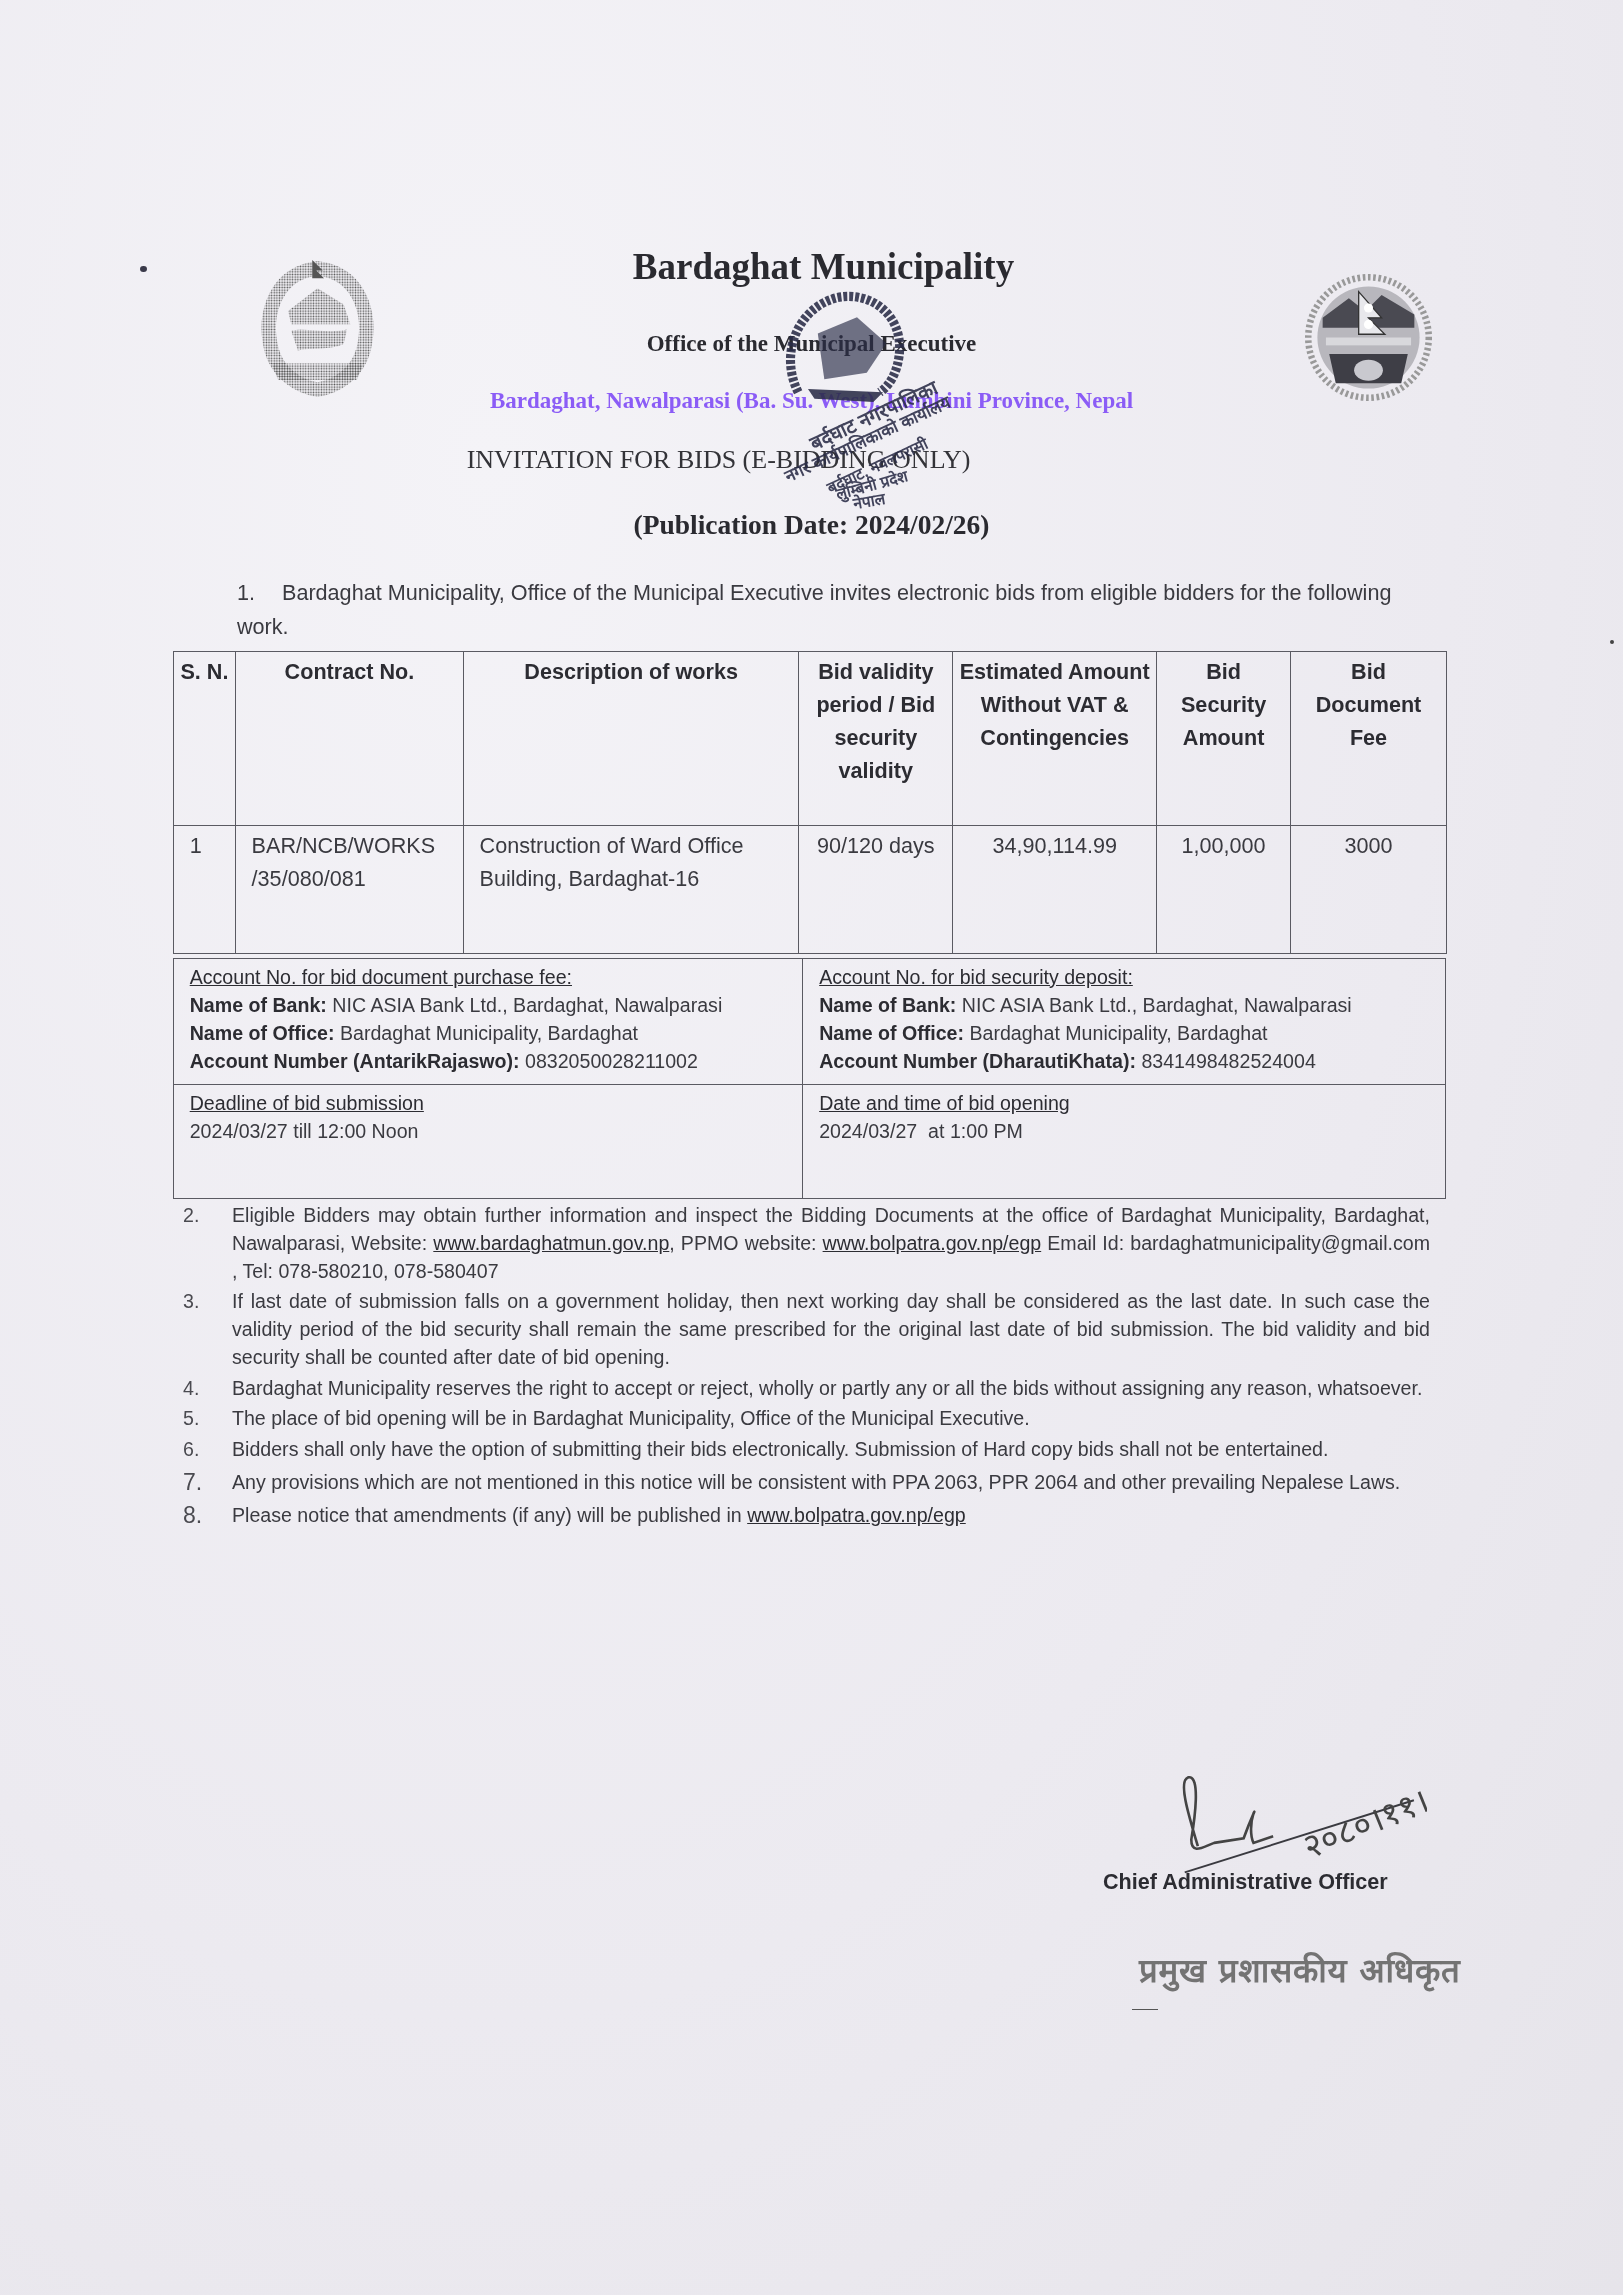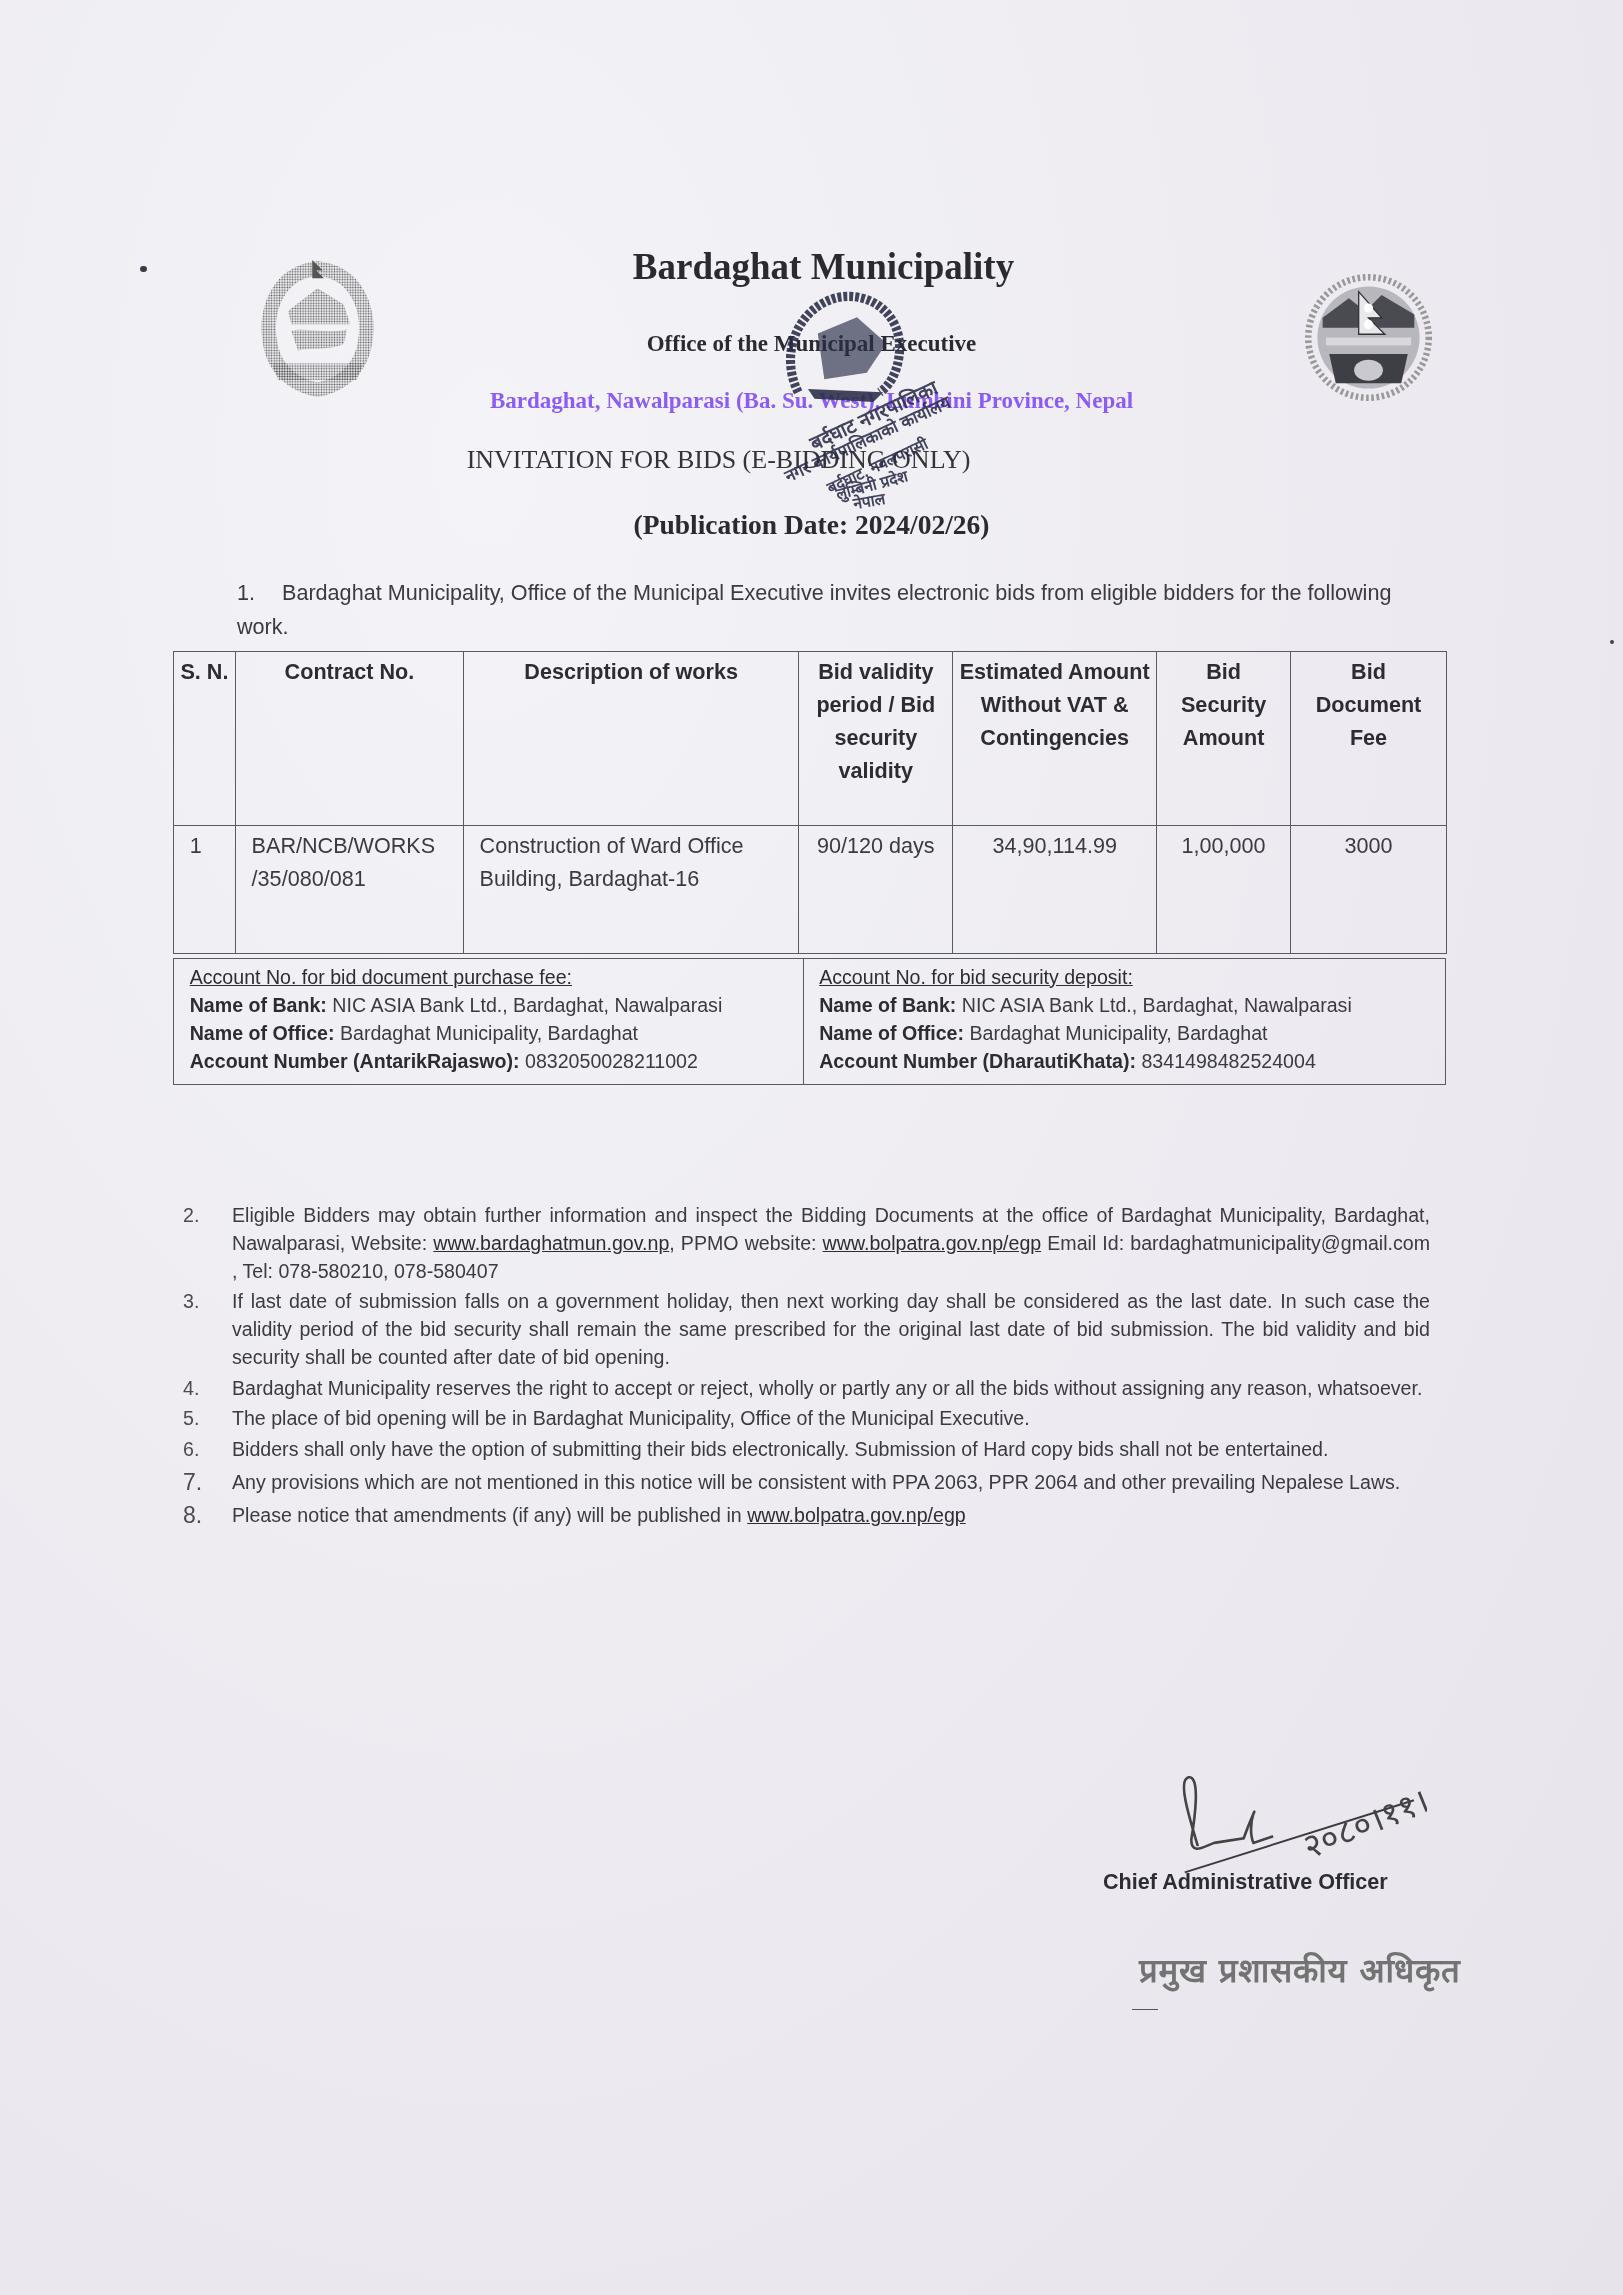--- a/index.html
+++ b/index.html
@@ -170,20 +170,30 @@
       <div><span class="b">Name of Office:</span> <span>Bardaghat Municipality, Bardaghat</span></div>
       <div><span class="b">Account Number (AntarikRajaswo):</span> <span>0832050028211002</span></div>
     </td>
     <td class="acct">
       <div class="u">Account No. for bid security deposit:</div>
       <div><span class="b">Name of Bank:</span> <span>NIC ASIA Bank Ltd., Bardaghat, Nawalparasi</span></div>
       <div><span class="b">Name of Office:</span> <span>Bardaghat Municipality, Bardaghat</span></div>
       <div><span class="b">Account Number (DharautiKhata):</span> <span>8341498482524004</span></div>
     </td>
   </tr>
+  <tr>
+    <td class="date">
+      <div class="u">Deadline of bid submission</div>
+      <div>2024/03/27 till 12:00 Noon</div>
+    </td>
+    <td class="date">
+      <div class="u">Date and time of bid opening</div>
+      <div style="white-space:pre">2024/03/27  at 1:00 PM</div>
+    </td>
+  </tr>
 </tbody>
   </table>
 
 <div class="abs" id="conditions">
   <div class="cond">
     <span class="num">2.</span>
     <span class="txt"><span>Eligible Bidders may obtain further information and inspect the Bidding Documents at the office of Bardaghat Municipality, Bardaghat, Nawalparasi, Website: </span><a>www.bardaghatmun.gov.np</a><span>, PPMO website: </span><a>www.bolpatra.gov.np/egp</a><span> Email Id: bardaghatmunicipality@gmail.com , Tel: 078-580210, 078-580407</span></span>
   </div>
   <div class="cond">
     <span class="num">3.</span>

